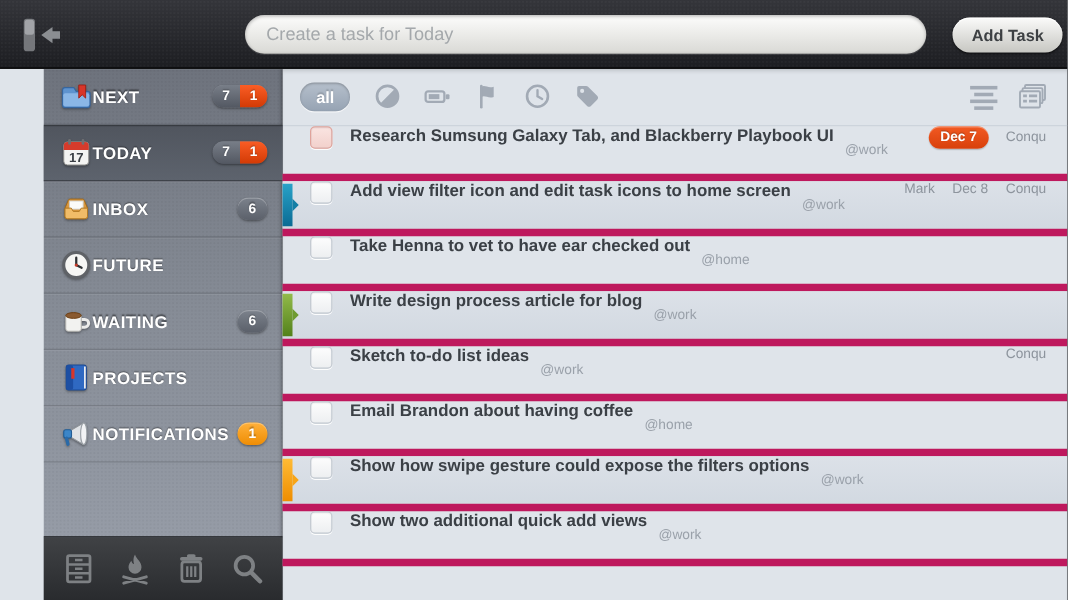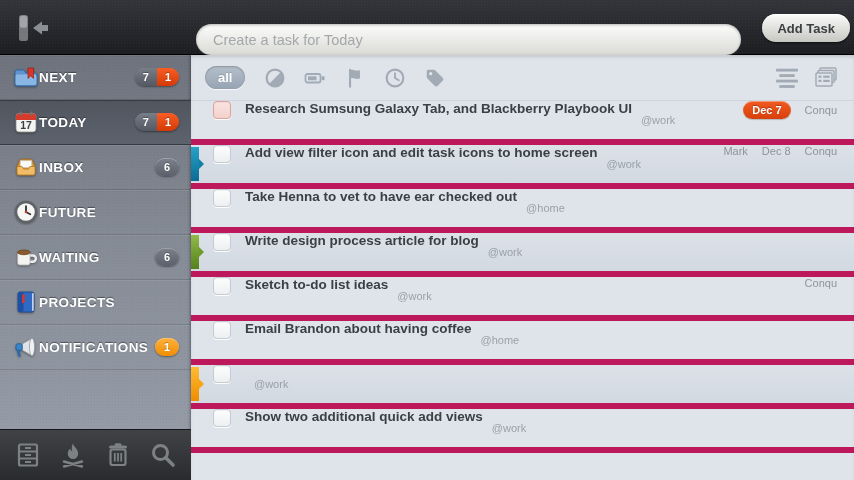--- a/index.html
+++ b/index.html
@@ -7,33 +7,33 @@
        font-family:"Liberation Sans",sans-serif;background:#dfe4ea;
        -webkit-font-smoothing:antialiased;}
 
   
   .topbar{height:55px;background:linear-gradient(#34353a,#1c1d21);
           background-image:radial-gradient(rgba(255,255,255,.03) 1px,transparent 1px),linear-gradient(#34353a,#1c1d21);
           background-size:3px 3px,100% 100%;
           position:relative;box-shadow:inset 0 -1px 0 #000;z-index:5;}
   .collapse-btn{position:absolute;left:12px;top:12px;width:42px;height:32px;cursor:pointer;}
   .collapse-btn svg{width:42px;height:32px;display:block;}
-  .task-input{position:absolute;left:196px;top:24px;width:545px;height:31px;border-radius:16px;border:none;
+  .task-input{position:absolute;left:196px;top:12px;width:545px;height:31px;border-radius:16px;border:none;
           background:linear-gradient(#fdfdfc,#d9d9d5);
           box-shadow:inset 0 1px 3px rgba(0,0,0,.3),0 1px 0 rgba(255,255,255,.12);
           padding:0 17px;font-size:14.5px;color:#46494c;outline:none;box-sizing:border-box;
           font-family:"Liberation Sans",sans-serif;}
   .task-input::placeholder{color:#a4a8ab;}
   .add-task-btn{position:absolute;right:4px;top:14px;height:28px;padding:0 15px;border:none;border-radius:14px;
           background:linear-gradient(#fbfbfa,#c7c7c2);color:#3d4043;font-weight:bold;font-size:13px;
           box-shadow:0 1px 2px rgba(0,0,0,.65),inset 0 1px 0 rgba(255,255,255,.9);cursor:pointer;
           font-family:"Liberation Sans",sans-serif;}
 
   
-  .body{display:flex;height:425px;}
+  .body{display:flex;height:425px;padding-left:35px;}
 
   
   .sidebar{width:191px;flex:none;position:relative;
            background:linear-gradient(180deg,#6e737d 0%,#868c96 45%,#9aa0ab 100%);
            background-image:radial-gradient(rgba(0,0,0,.04) 1px,transparent 1px),linear-gradient(180deg,#6e737d 0%,#868c96 45%,#9aa0ab 100%);
            background-size:3px 3px,100% 100%;
            box-shadow:inset -2px 0 3px -1px rgba(0,0,0,.35);}
   .side-item{height:45px;display:flex;align-items:center;padding:0 12px 0 13px;box-sizing:border-box;
              border-bottom:1px solid rgba(0,0,0,.14);box-shadow:inset 0 1px 0 rgba(255,255,255,.08);cursor:pointer;}
   .side-item.selected{background:linear-gradient(#50555e,#5d636d);
@@ -231,21 +231,21 @@
               </svg></span></button>
           <button class="tool-btn"><span><svg viewBox="0 0 28 28">
                 <circle cx="11.5" cy="11.5" r="7" fill="none" stroke="#7e8184" stroke-width="3"></circle>
                 <line x1="17" y1="17" x2="24" y2="24" stroke="#7e8184" stroke-width="3.6" stroke-linecap="round"></line>
               </svg></span></button>
         </div>
     </div>
 
     <div class="main">
       <div class="filterbar">
-        <div id="filter-tabs" style="display:flex;align-items:flex-end;">
+        <div id="filter-tabs" style="display:flex;align-items:flex-start;">
             <span class="filter-pill">all</span>
             <span class="filter-icon">
               <svg viewBox="0 0 20 20">
                 <circle cx="10" cy="10" r="7.6" fill="none" stroke="#a2aab5" stroke-width="2"></circle>
                 <path d="M4.6 15.4 A7.6 7.6 0 0 0 15.4 4.6 z" fill="#a2aab5"></path>
               </svg>
             </span>
             <span class="filter-icon">
               <svg viewBox="0 0 22 20">
                 <rect x="1.5" y="6" width="15" height="8.5" rx="2" fill="none" stroke="#a2aab5" stroke-width="1.8"></rect>
@@ -335,20 +335,21 @@
             </div>
           </div>
           <div class="task-row">
             <span class="checkbox"></span>
             <span class="task-title">Email Brandon about having coffee</span>
             <span class="task-context">@home</span>
           </div>
           <div class="task-row accented">
             <span class="stripe stripe-orange"></span>
             <span class="checkbox"></span>
+            <span class="task-title">Show how swipe gesture could expose the filters options</span>
             <span class="task-context">@work</span>
           </div>
           <div class="task-row">
             <span class="checkbox"></span>
             <span class="task-title">Show two additional quick add views</span>
             <span class="task-context">@work</span>
           </div>
         </div>
     </div>
 

